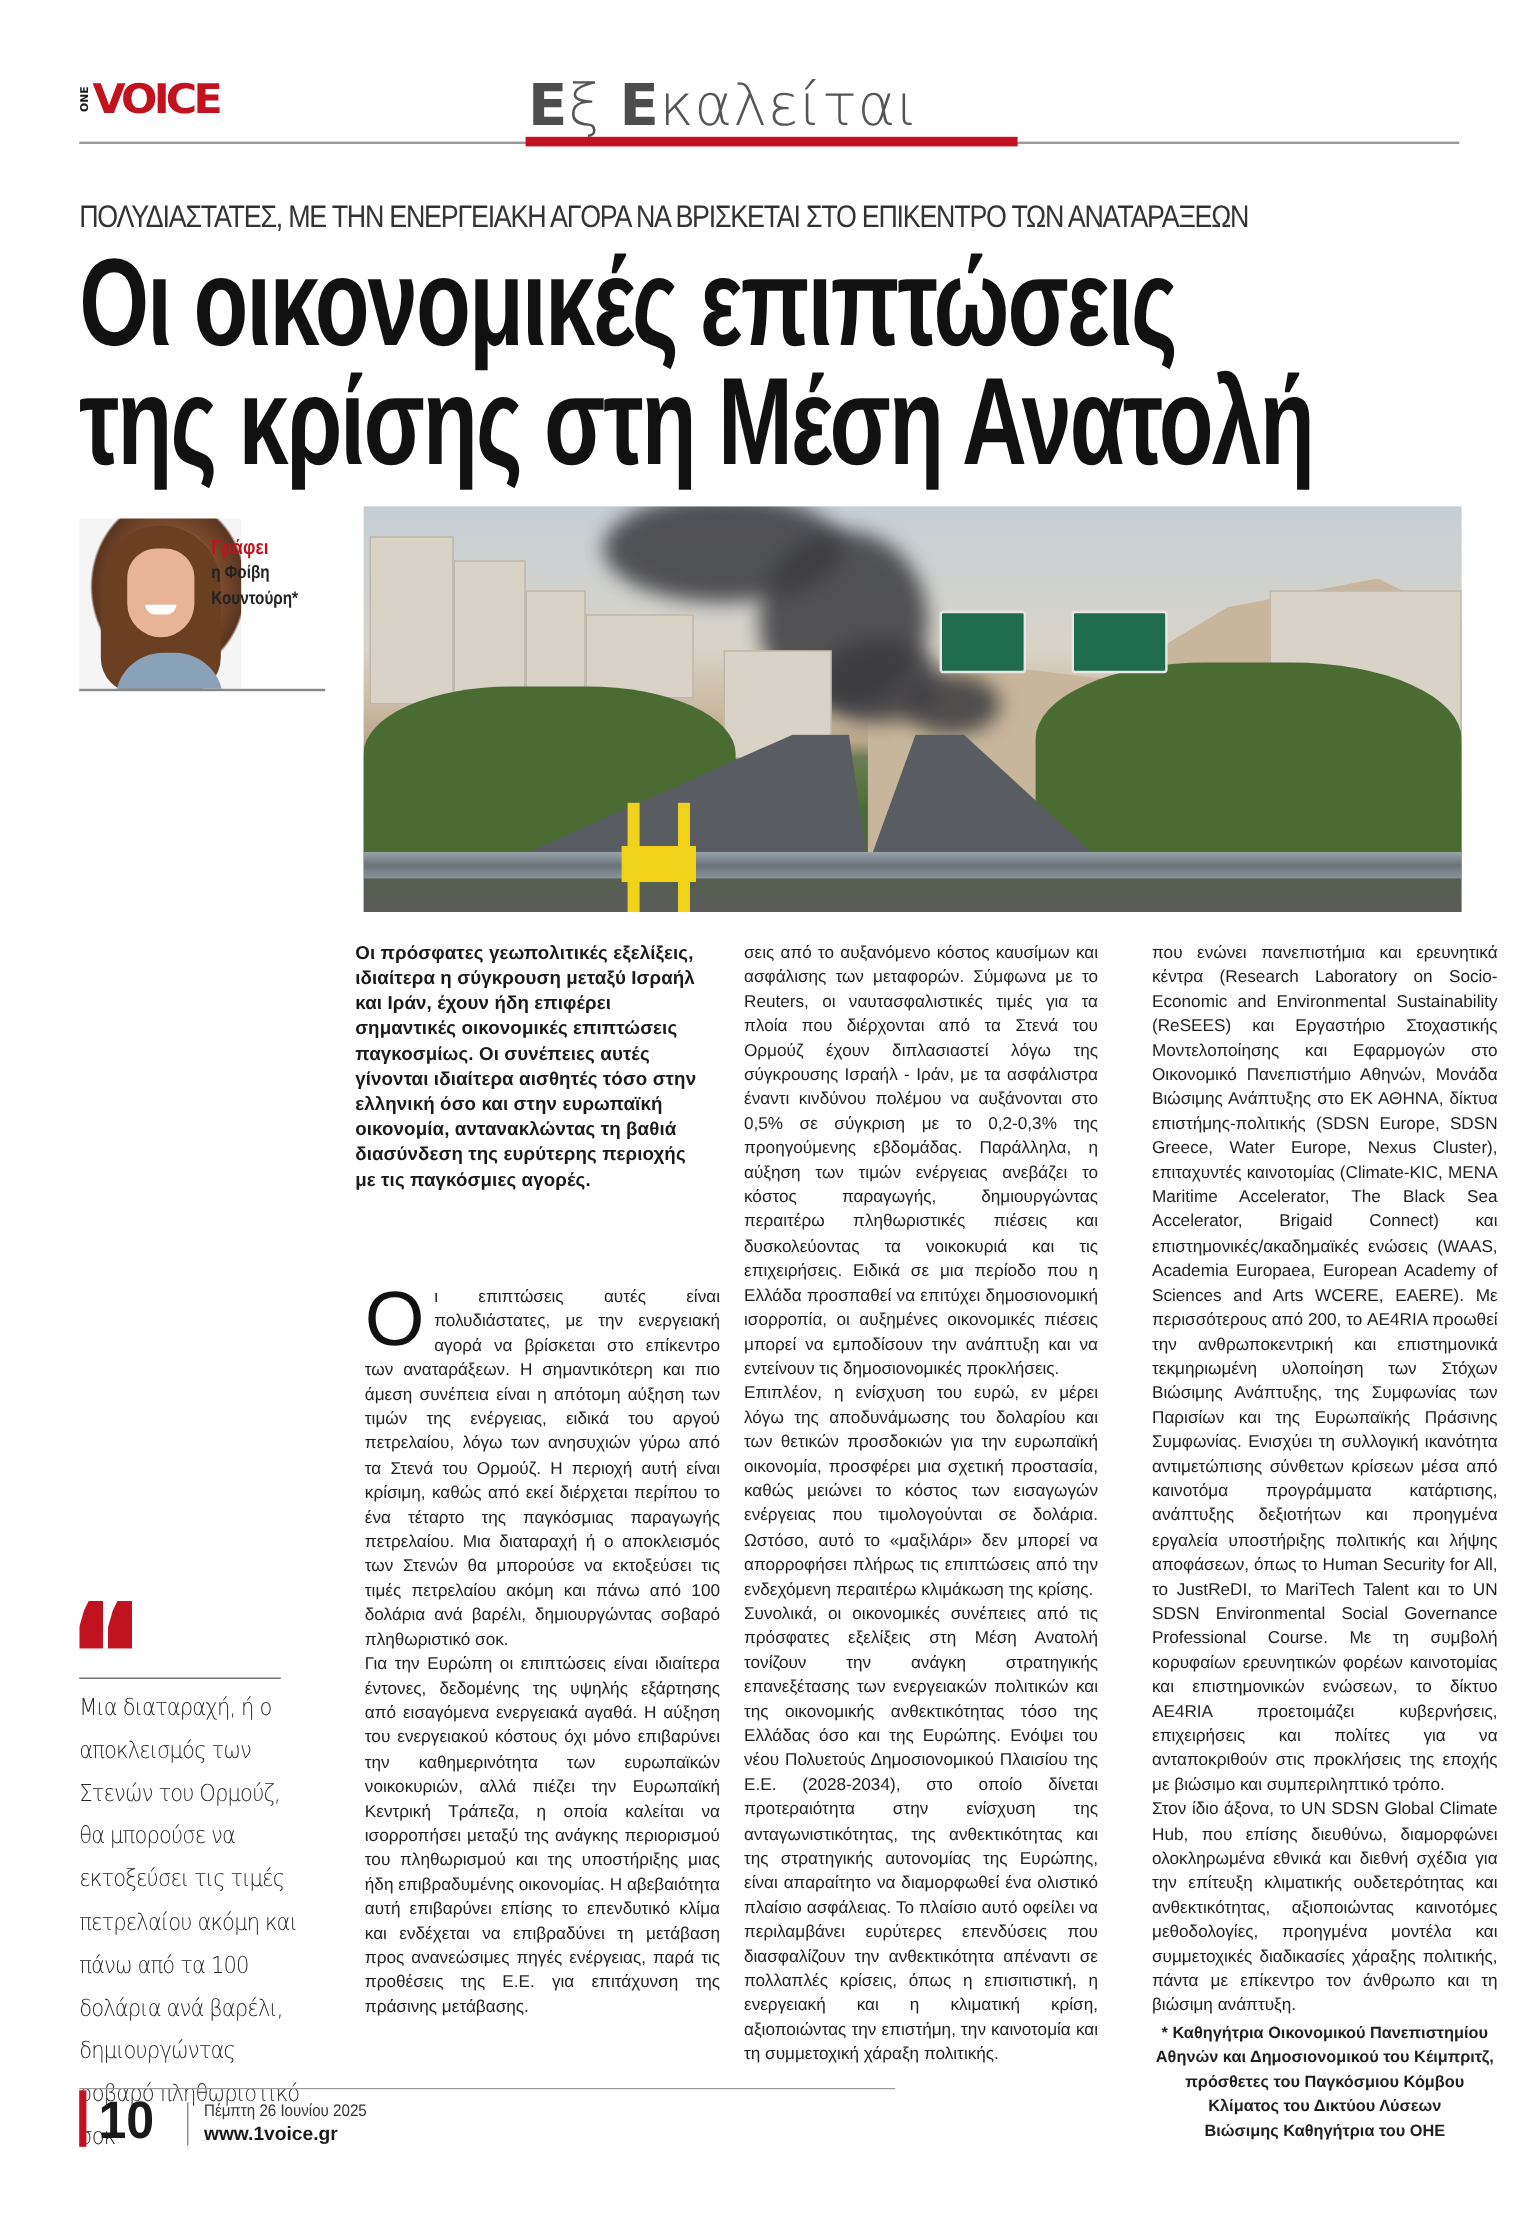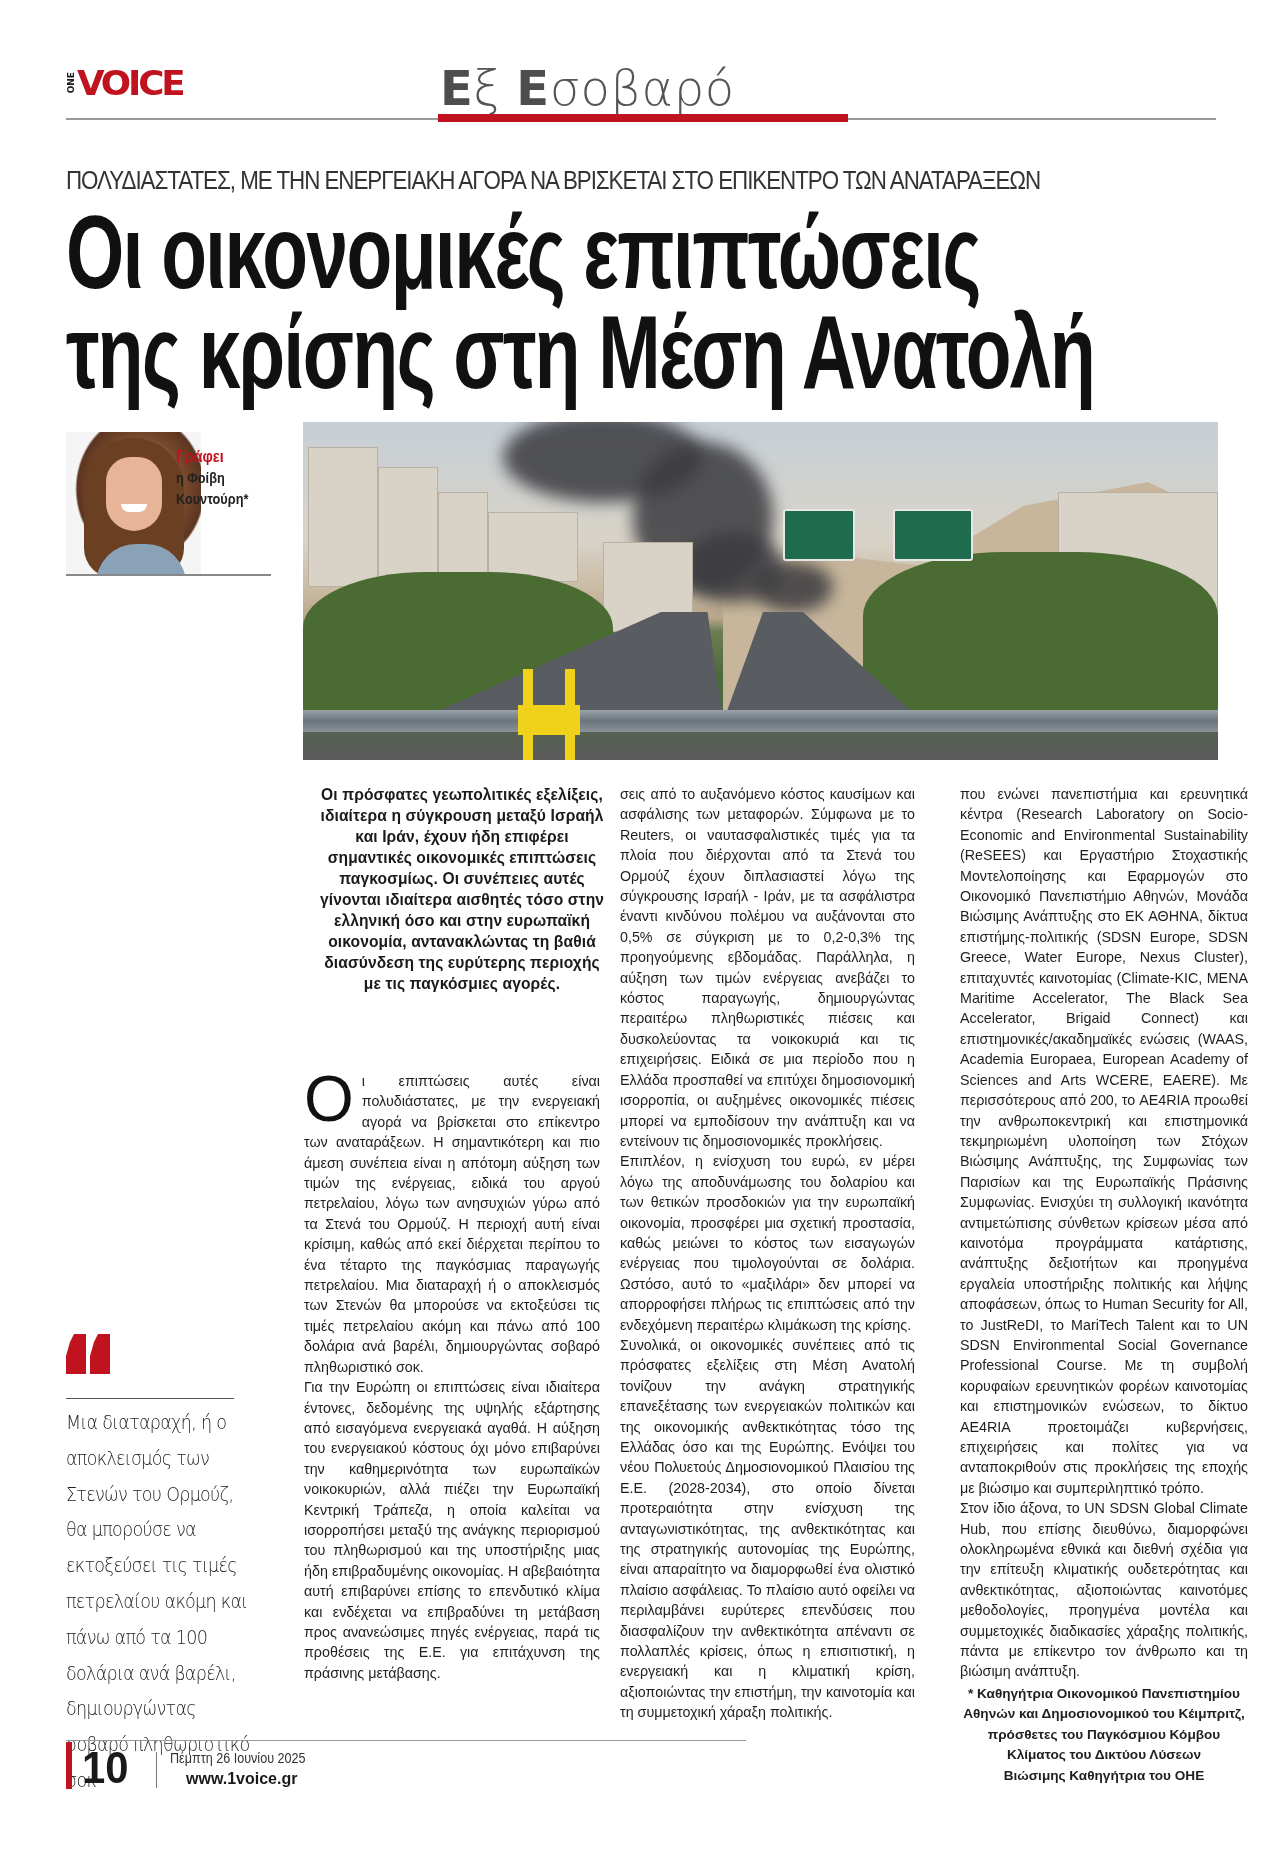--- a/index.html
+++ b/index.html
@@ -39,51 +39,51 @@
   .photo .bldg { position:absolute; background: #d8d2c7; border: 1px solid #b8b0a3; }
   .photo .trees { position:absolute; background: #4a6b32; border-radius: 40% 40% 0 0; }
   .photo .road { position:absolute; background: #595d62; }
   .photo .sign { position:absolute; background: #1e6b4d; border: 2px solid #e6e6e6; border-radius: 3px; }
   .photo .rail { position:absolute; left: 0; top: 288px; width: 915px; height: 22px; background: linear-gradient(#9aa2aa, #6b737b 50%, #8a929a); }
   .photo .yellow { position:absolute; background: #f0d21a; }
 
   
   .col { position: absolute; font-family: "Liberation Sans", sans-serif; font-size: 14.3px; line-height: 20.4px; color: #1f1f1f; text-align: justify; }
   .col p { margin: 0; }
-  .col-lead { left: 316px; top: 784px; width: 292px; font-weight: 700; font-size: 15.6px; line-height: 21px; color: #1a1a1a; letter-spacing: 0.1px; text-align: center; }
+  .col-lead { left: 296px; top: 784px; width: 292px; font-weight: 700; font-size: 15.6px; line-height: 21px; color: #1a1a1a; letter-spacing: 0.1px; text-align: left; }
   .col-a { left: 304px; top: 1071px; width: 296px; }
   .col-b { left: 620px; top: 784px; width: 295px; }
   .col-c { left: 934px; top: 784px; width: 288px; margin-left: 26px; }
   .dropcap { float: left; font-family: "Liberation Sans", sans-serif; font-size: 64px; line-height: 52px; margin: 2px 8px 0 0; color: #111; font-weight: 400; }
   .signature { font-weight: 700; text-align: center; margin-top: 2px; font-size: 13.6px; line-height: 20.4px; }
 
   
   .quote-mark { position: absolute; left: 66px; top: 1334px; width: 50px; height: 40px; }
   .quote-mark span { position: absolute; top: 0; width: 20px; height: 40px; background: #c1121f; clip-path: polygon(40% 0, 100% 0, 100% 100%, 0 100%, 0 55%, 20% 20%); }
   .quote-rule-top { position: absolute; left: 66px; top: 1398px; width: 168px; height: 1px; background: #555; }
   .quote-text { position: absolute; left: 66px; top: 1405px; width: 210px; font-family: "DejaVu Sans", sans-serif; font-weight: 200; font-size: 19.5px; line-height: 35.8px; color: #222; letter-spacing: -0.8px; transform: scaleX(0.9); transform-origin: left top; }
 
   
   .footer-rule { position: absolute; left: 66px; top: 1740px; width: 680px; height: 1px; background: #999; }
   .footer-bar { position: absolute; left: 66px; top: 1742px; width: 6px; height: 47px; background: #c1121f; }
   .page-num { position: absolute; left: 82px; top: 1746px; font-family: "Liberation Sans", sans-serif; font-weight: 700; font-size: 44px; line-height: 44px; color: #1a1a1a; transform: scaleX(0.95); transform-origin: left top; }
   .footer-sep { position: absolute; left: 156px; top: 1752px; width: 1px; height: 36px; background: #777; }
   .footer-date { position: absolute; left: 170px; top: 1750px; font-family: "Liberation Sans", sans-serif; font-size: 14px; color: #333; transform: scaleX(0.9); transform-origin: left top; }
-  .footer-url { position: absolute; left: 186px; top: 1770px; font-family: "Liberation Sans", sans-serif; font-weight: 700; font-size: 16px; color: #1a1a1a; }
+  .footer-url { position: absolute; left: 170px; top: 1770px; font-family: "Liberation Sans", sans-serif; font-weight: 700; font-size: 16px; color: #1a1a1a; }
 </style>
 </head>
 <body>
 
 <div class="logo">
   <span class="one">ONE</span>
   <span class="voice">VOICE</span>
 </div>
 <div class="section-rule"></div>
 <div class="section-title">
-  <span class="cap">Ε</span><span class="rest">ξ </span><span class="cap">Ε</span><span class="rest">σοβαρό</span>
+  <span class="cap">Ε</span><span class="rest">ξ </span><span class="cap">Ε</span><span class="rest">καλείται</span>
 </div>
 <div class="section-underline"></div>
 
 <div class="kicker">ΠΟΛΥΔΙΑΣΤΑΤΕΣ, ΜΕ ΤΗΝ ΕΝΕΡΓΕΙΑΚΗ ΑΓΟΡΑ ΝΑ ΒΡΙΣΚΕΤΑΙ ΣΤΟ ΕΠΙΚΕΝΤΡΟ ΤΩΝ ΑΝΑΤΑΡΑΞΕΩΝ</div>
 <div class="headline">
   <div>Οι οικονομικές επιπτώσεις</div>
   <div>της κρίσης στη Μέση Ανατολή</div>
 </div>
 
 <div class="author-photo">

